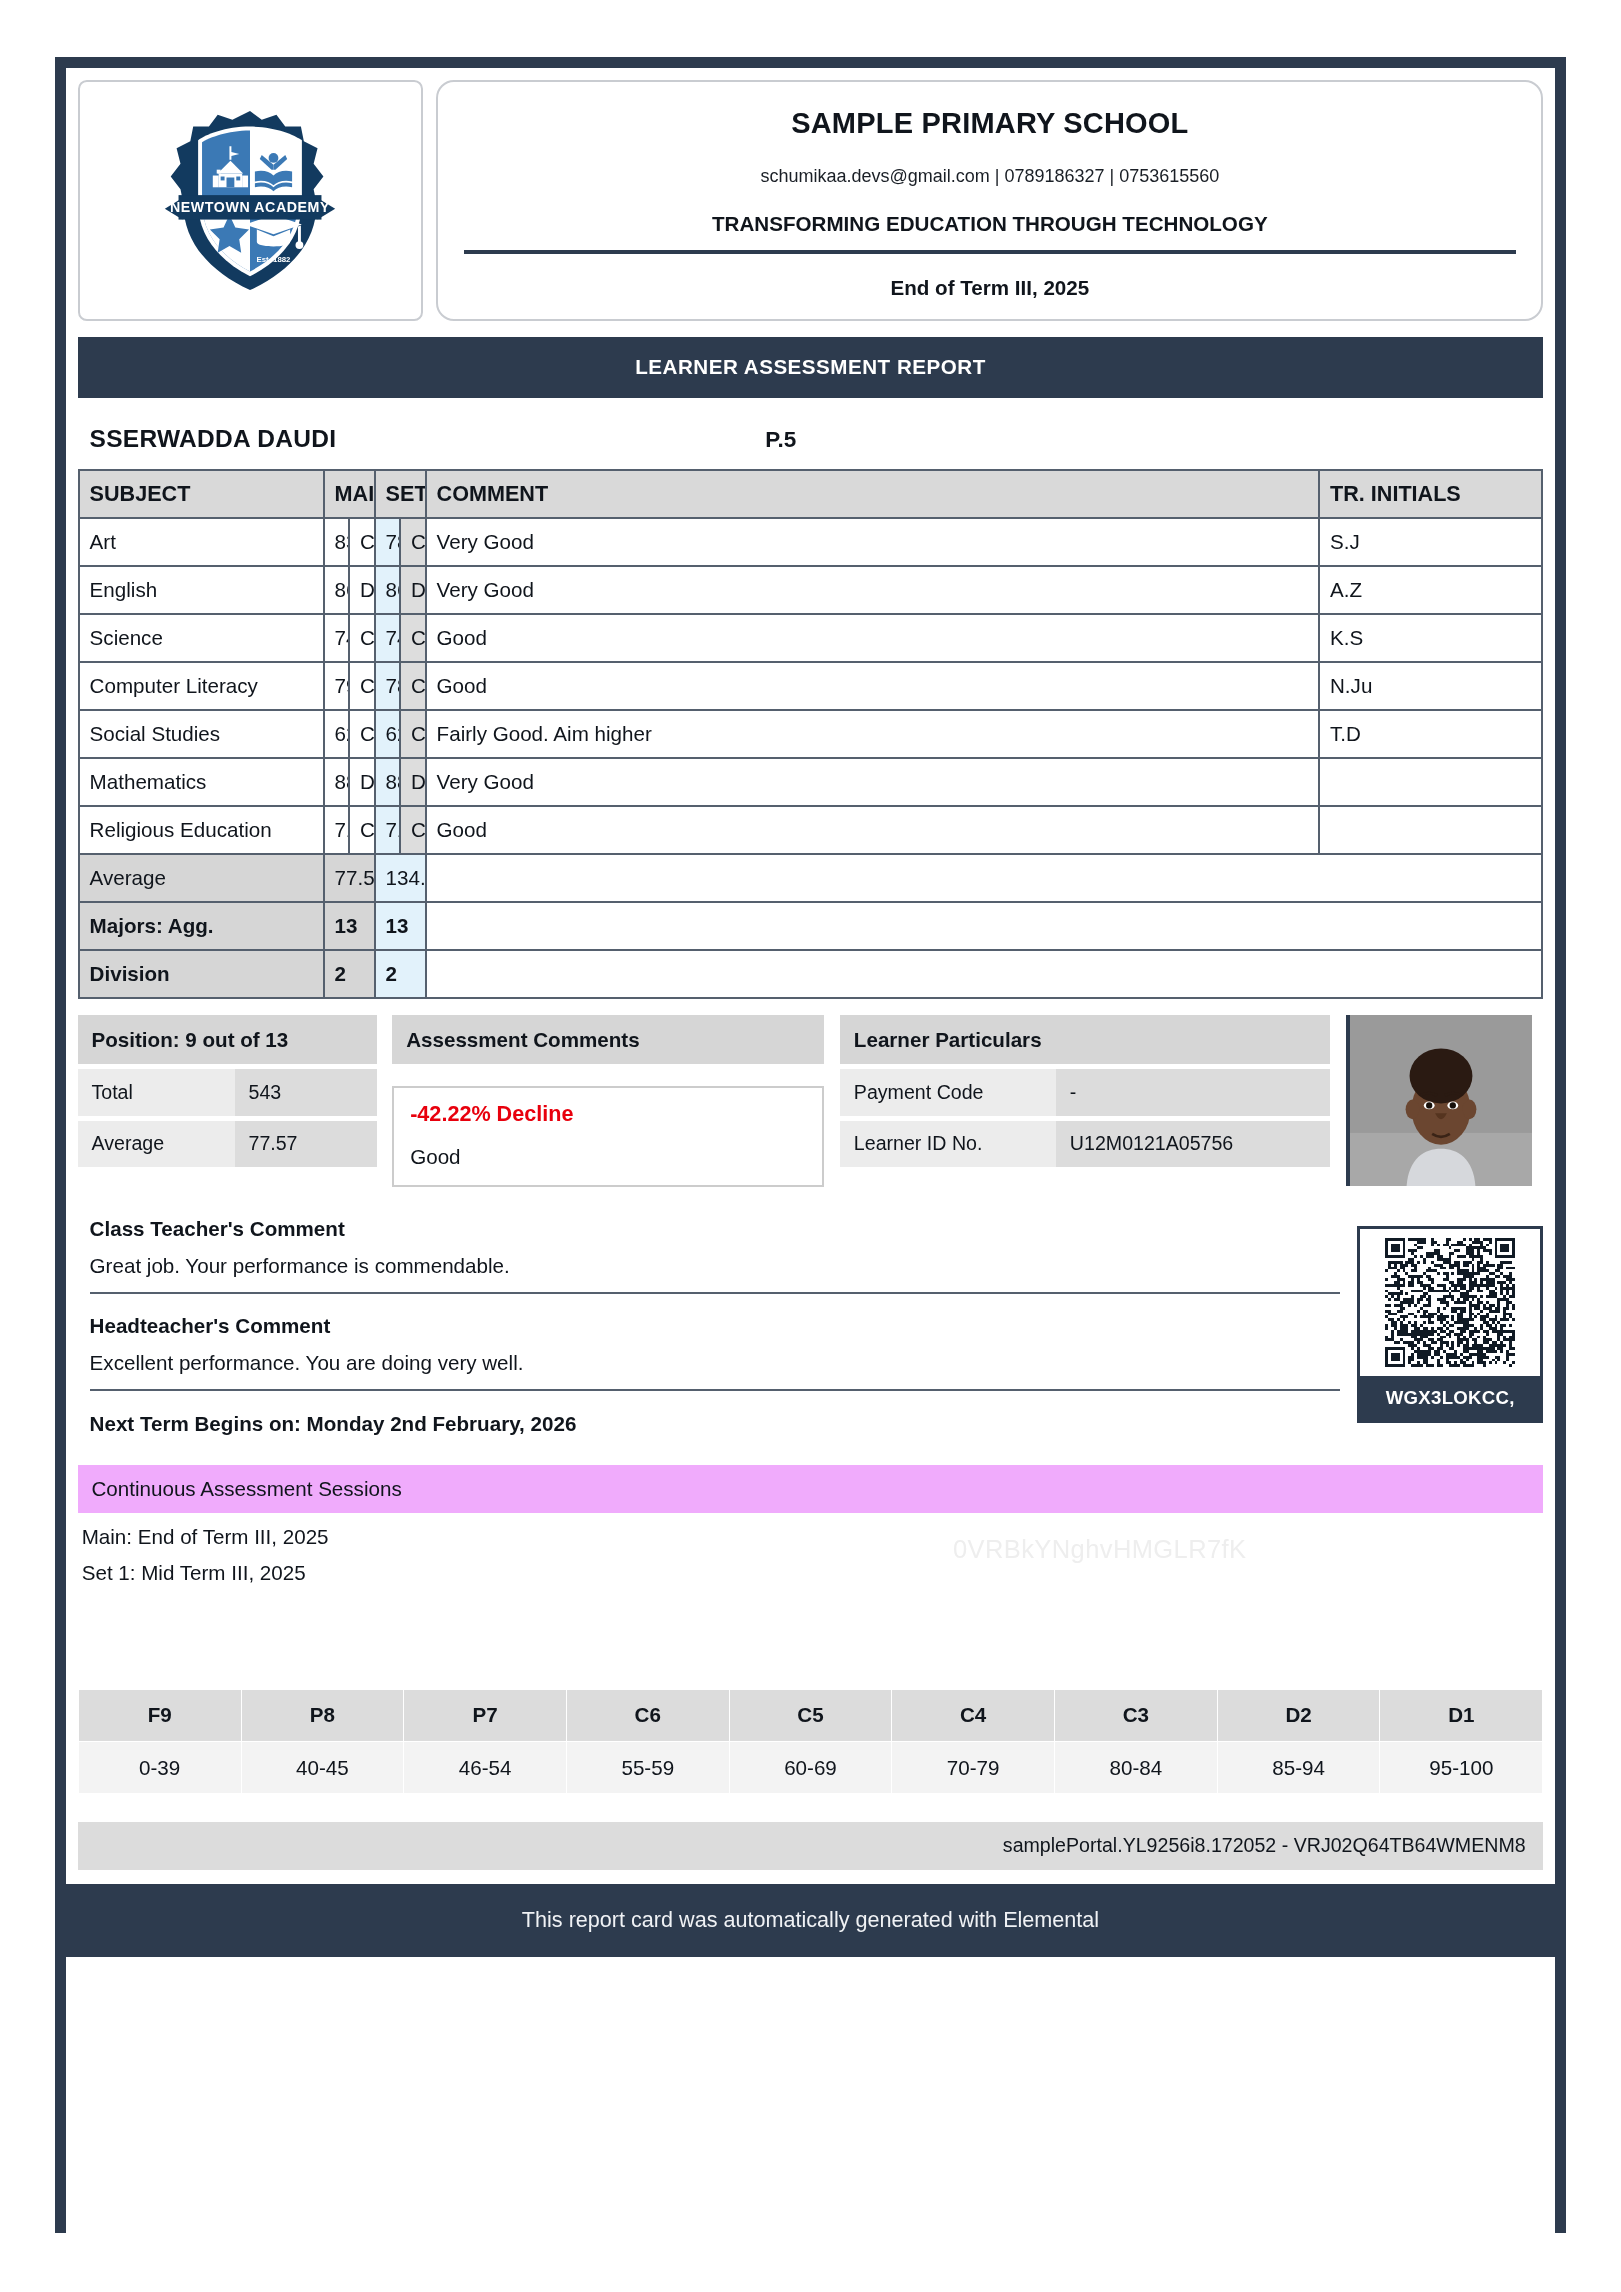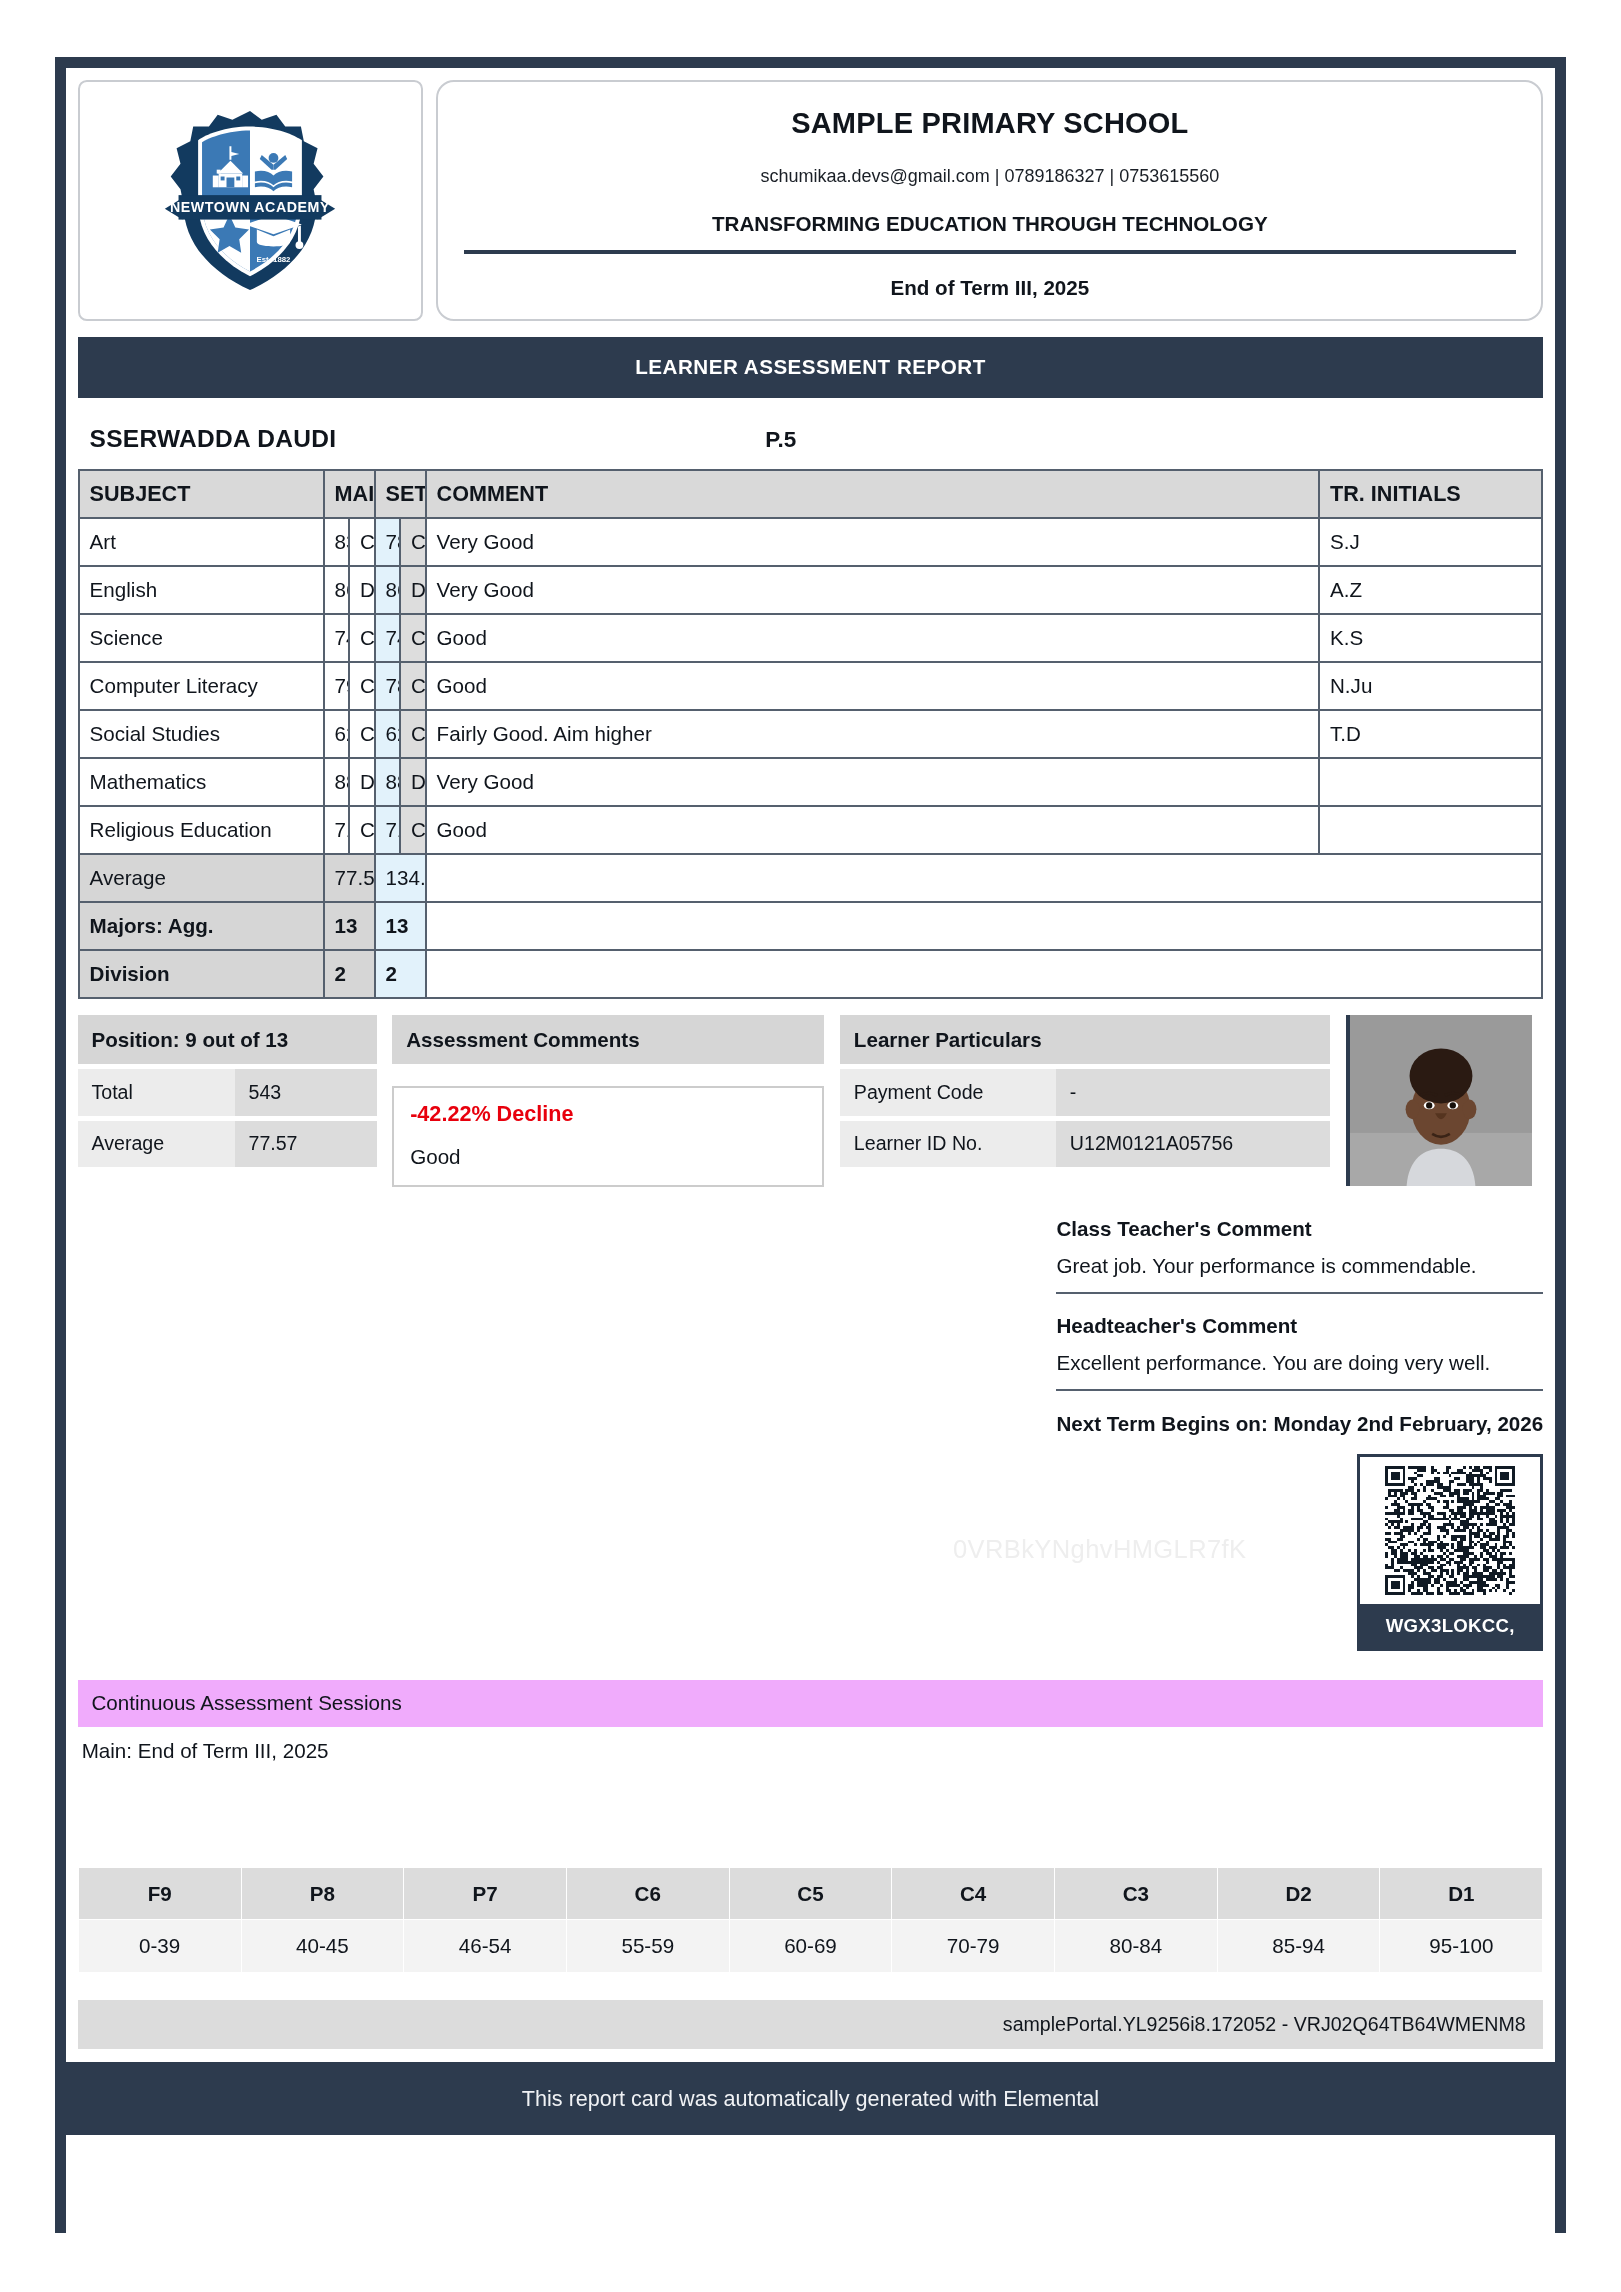--- a/index.html
+++ b/index.html
@@ -201,22 +201,21 @@
     overflow: hidden;
     position: relative;
     background: #8d8d8d;
   }
   .photo-svg { display:block; width:100%; height:100%; }
   
   .remarks-strip {
     display: flex;
     padding: 25.5px 11.8px 0 11.8px;
     gap: 17.6px;
-    align-items: flex-end;
-    flex-direction: column;
+    align-items: center;
   }
   .remarks-col { flex: 1; padding-left: 11.8px; }
   .remark-title {
     font-size: 20.6px;
     font-weight: bold;
     color: #10151c;
     padding: 3.9px 0 13.7px 0;
   }
   .remark-text {
     font-size: 20.6px;
@@ -548,20 +547,21 @@
               <path d="M0 0h1v1h-1zM1 0h1v1h-1zM2 0h1v1h-1zM3 0h1v1h-1zM4 0h1v1h-1zM5 0h1v1h-1zM6 0h1v1h-1zM8 0h1v1h-1zM9 0h1v1h-1zM10 0h1v1h-1zM11 0h1v1h-1zM12 0h1v1h-1zM13 0h1v1h-1zM16 0h1v1h-1zM21 0h1v1h-1zM22 0h1v1h-1zM27 0h1v1h-1zM29 0h1v1h-1zM31 0h1v1h-1zM32 0h1v1h-1zM34 0h1v1h-1zM35 0h1v1h-1zM36 0h1v1h-1zM38 0h1v1h-1zM39 0h1v1h-1zM40 0h1v1h-1zM41 0h1v1h-1zM42 0h1v1h-1zM43 0h1v1h-1zM44 0h1v1h-1zM0 1h1v1h-1zM6 1h1v1h-1zM11 1h1v1h-1zM12 1h1v1h-1zM13 1h1v1h-1zM16 1h1v1h-1zM17 1h1v1h-1zM21 1h1v1h-1zM25 1h1v1h-1zM26 1h1v1h-1zM30 1h1v1h-1zM31 1h1v1h-1zM32 1h1v1h-1zM33 1h1v1h-1zM36 1h1v1h-1zM38 1h1v1h-1zM44 1h1v1h-1zM0 2h1v1h-1zM2 2h1v1h-1zM3 2h1v1h-1zM4 2h1v1h-1zM6 2h1v1h-1zM10 2h1v1h-1zM16 2h1v1h-1zM18 2h1v1h-1zM20 2h1v1h-1zM21 2h1v1h-1zM23 2h1v1h-1zM24 2h1v1h-1zM25 2h1v1h-1zM26 2h1v1h-1zM27 2h1v1h-1zM29 2h1v1h-1zM33 2h1v1h-1zM35 2h1v1h-1zM38 2h1v1h-1zM40 2h1v1h-1zM41 2h1v1h-1zM42 2h1v1h-1zM44 2h1v1h-1zM0 3h1v1h-1zM2 3h1v1h-1zM3 3h1v1h-1zM4 3h1v1h-1zM6 3h1v1h-1zM11 3h1v1h-1zM12 3h1v1h-1zM22 3h1v1h-1zM28 3h1v1h-1zM29 3h1v1h-1zM30 3h1v1h-1zM31 3h1v1h-1zM32 3h1v1h-1zM33 3h1v1h-1zM34 3h1v1h-1zM38 3h1v1h-1zM40 3h1v1h-1zM41 3h1v1h-1zM42 3h1v1h-1zM44 3h1v1h-1zM0 4h1v1h-1zM2 4h1v1h-1zM3 4h1v1h-1zM4 4h1v1h-1zM6 4h1v1h-1zM8 4h1v1h-1zM9 4h1v1h-1zM10 4h1v1h-1zM17 4h1v1h-1zM18 4h1v1h-1zM24 4h1v1h-1zM25 4h1v1h-1zM28 4h1v1h-1zM29 4h1v1h-1zM30 4h1v1h-1zM32 4h1v1h-1zM34 4h1v1h-1zM35 4h1v1h-1zM36 4h1v1h-1zM38 4h1v1h-1zM40 4h1v1h-1zM41 4h1v1h-1zM42 4h1v1h-1zM44 4h1v1h-1zM0 5h1v1h-1zM6 5h1v1h-1zM9 5h1v1h-1zM14 5h1v1h-1zM15 5h1v1h-1zM16 5h1v1h-1zM17 5h1v1h-1zM18 5h1v1h-1zM22 5h1v1h-1zM23 5h1v1h-1zM28 5h1v1h-1zM29 5h1v1h-1zM30 5h1v1h-1zM32 5h1v1h-1zM36 5h1v1h-1zM38 5h1v1h-1zM44 5h1v1h-1zM0 6h1v1h-1zM1 6h1v1h-1zM2 6h1v1h-1zM3 6h1v1h-1zM4 6h1v1h-1zM5 6h1v1h-1zM6 6h1v1h-1zM10 6h1v1h-1zM12 6h1v1h-1zM14 6h1v1h-1zM15 6h1v1h-1zM16 6h1v1h-1zM18 6h1v1h-1zM19 6h1v1h-1zM22 6h1v1h-1zM25 6h1v1h-1zM26 6h1v1h-1zM27 6h1v1h-1zM29 6h1v1h-1zM30 6h1v1h-1zM31 6h1v1h-1zM32 6h1v1h-1zM33 6h1v1h-1zM38 6h1v1h-1zM39 6h1v1h-1zM40 6h1v1h-1zM41 6h1v1h-1zM42 6h1v1h-1zM43 6h1v1h-1zM44 6h1v1h-1zM8 7h1v1h-1zM9 7h1v1h-1zM13 7h1v1h-1zM18 7h1v1h-1zM19 7h1v1h-1zM20 7h1v1h-1zM21 7h1v1h-1zM22 7h1v1h-1zM30 7h1v1h-1zM33 7h1v1h-1zM1 8h1v1h-1zM2 8h1v1h-1zM3 8h1v1h-1zM4 8h1v1h-1zM5 8h1v1h-1zM7 8h1v1h-1zM8 8h1v1h-1zM9 8h1v1h-1zM11 8h1v1h-1zM13 8h1v1h-1zM16 8h1v1h-1zM20 8h1v1h-1zM21 8h1v1h-1zM22 8h1v1h-1zM24 8h1v1h-1zM25 8h1v1h-1zM27 8h1v1h-1zM28 8h1v1h-1zM29 8h1v1h-1zM32 8h1v1h-1zM33 8h1v1h-1zM35 8h1v1h-1zM40 8h1v1h-1zM41 8h1v1h-1zM42 8h1v1h-1zM43 8h1v1h-1zM1 9h1v1h-1zM3 9h1v1h-1zM5 9h1v1h-1zM6 9h1v1h-1zM7 9h1v1h-1zM9 9h1v1h-1zM10 9h1v1h-1zM17 9h1v1h-1zM18 9h1v1h-1zM19 9h1v1h-1zM22 9h1v1h-1zM23 9h1v1h-1zM24 9h1v1h-1zM25 9h1v1h-1zM27 9h1v1h-1zM28 9h1v1h-1zM30 9h1v1h-1zM32 9h1v1h-1zM34 9h1v1h-1zM35 9h1v1h-1zM36 9h1v1h-1zM37 9h1v1h-1zM39 9h1v1h-1zM40 9h1v1h-1zM1 10h1v1h-1zM2 10h1v1h-1zM3 10h1v1h-1zM5 10h1v1h-1zM6 10h1v1h-1zM10 10h1v1h-1zM15 10h1v1h-1zM19 10h1v1h-1zM20 10h1v1h-1zM22 10h1v1h-1zM23 10h1v1h-1zM25 10h1v1h-1zM30 10h1v1h-1zM32 10h1v1h-1zM33 10h1v1h-1zM34 10h1v1h-1zM39 10h1v1h-1zM40 10h1v1h-1zM42 10h1v1h-1zM43 10h1v1h-1zM44 10h1v1h-1zM0 11h1v1h-1zM4 11h1v1h-1zM6 11h1v1h-1zM9 11h1v1h-1zM10 11h1v1h-1zM14 11h1v1h-1zM15 11h1v1h-1zM16 11h1v1h-1zM17 11h1v1h-1zM25 11h1v1h-1zM26 11h1v1h-1zM27 11h1v1h-1zM28 11h1v1h-1zM30 11h1v1h-1zM32 11h1v1h-1zM33 11h1v1h-1zM34 11h1v1h-1zM35 11h1v1h-1zM38 11h1v1h-1zM39 11h1v1h-1zM3 12h1v1h-1zM7 12h1v1h-1zM13 12h1v1h-1zM18 12h1v1h-1zM20 12h1v1h-1zM21 12h1v1h-1zM23 12h1v1h-1zM25 12h1v1h-1zM26 12h1v1h-1zM27 12h1v1h-1zM28 12h1v1h-1zM29 12h1v1h-1zM30 12h1v1h-1zM31 12h1v1h-1zM32 12h1v1h-1zM36 12h1v1h-1zM37 12h1v1h-1zM40 12h1v1h-1zM43 12h1v1h-1zM2 13h1v1h-1zM3 13h1v1h-1zM4 13h1v1h-1zM8 13h1v1h-1zM9 13h1v1h-1zM10 13h1v1h-1zM11 13h1v1h-1zM12 13h1v1h-1zM14 13h1v1h-1zM15 13h1v1h-1zM21 13h1v1h-1zM27 13h1v1h-1zM28 13h1v1h-1zM29 13h1v1h-1zM30 13h1v1h-1zM35 13h1v1h-1zM38 13h1v1h-1zM39 13h1v1h-1zM41 13h1v1h-1zM42 13h1v1h-1zM43 13h1v1h-1zM0 14h1v1h-1zM4 14h1v1h-1zM5 14h1v1h-1zM6 14h1v1h-1zM9 14h1v1h-1zM11 14h1v1h-1zM15 14h1v1h-1zM16 14h1v1h-1zM20 14h1v1h-1zM21 14h1v1h-1zM25 14h1v1h-1zM26 14h1v1h-1zM27 14h1v1h-1zM29 14h1v1h-1zM31 14h1v1h-1zM33 14h1v1h-1zM34 14h1v1h-1zM35 14h1v1h-1zM36 14h1v1h-1zM37 14h1v1h-1zM42 14h1v1h-1zM43 14h1v1h-1zM44 14h1v1h-1zM3 15h1v1h-1zM4 15h1v1h-1zM6 15h1v1h-1zM8 15h1v1h-1zM9 15h1v1h-1zM11 15h1v1h-1zM12 15h1v1h-1zM16 15h1v1h-1zM22 15h1v1h-1zM23 15h1v1h-1zM25 15h1v1h-1zM26 15h1v1h-1zM29 15h1v1h-1zM30 15h1v1h-1zM31 15h1v1h-1zM33 15h1v1h-1zM35 15h1v1h-1zM36 15h1v1h-1zM37 15h1v1h-1zM39 15h1v1h-1zM40 15h1v1h-1zM41 15h1v1h-1zM43 15h1v1h-1zM0 16h1v1h-1zM1 16h1v1h-1zM2 16h1v1h-1zM3 16h1v1h-1zM4 16h1v1h-1zM5 16h1v1h-1zM6 16h1v1h-1zM8 16h1v1h-1zM9 16h1v1h-1zM12 16h1v1h-1zM13 16h1v1h-1zM14 16h1v1h-1zM15 16h1v1h-1zM18 16h1v1h-1zM19 16h1v1h-1zM20 16h1v1h-1zM23 16h1v1h-1zM24 16h1v1h-1zM25 16h1v1h-1zM26 16h1v1h-1zM27 16h1v1h-1zM29 16h1v1h-1zM30 16h1v1h-1zM31 16h1v1h-1zM32 16h1v1h-1zM33 16h1v1h-1zM34 16h1v1h-1zM35 16h1v1h-1zM36 16h1v1h-1zM37 16h1v1h-1zM40 16h1v1h-1zM42 16h1v1h-1zM44 16h1v1h-1zM4 17h1v1h-1zM13 17h1v1h-1zM15 17h1v1h-1zM16 17h1v1h-1zM20 17h1v1h-1zM22 17h1v1h-1zM24 17h1v1h-1zM26 17h1v1h-1zM27 17h1v1h-1zM29 17h1v1h-1zM30 17h1v1h-1zM32 17h1v1h-1zM35 17h1v1h-1zM38 17h1v1h-1zM40 17h1v1h-1zM41 17h1v1h-1zM42 17h1v1h-1zM43 17h1v1h-1zM44 17h1v1h-1zM0 18h1v1h-1zM5 18h1v1h-1zM9 18h1v1h-1zM10 18h1v1h-1zM11 18h1v1h-1zM12 18h1v1h-1zM15 18h1v1h-1zM16 18h1v1h-1zM17 18h1v1h-1zM18 18h1v1h-1zM19 18h1v1h-1zM20 18h1v1h-1zM21 18h1v1h-1zM23 18h1v1h-1zM24 18h1v1h-1zM25 18h1v1h-1zM28 18h1v1h-1zM29 18h1v1h-1zM32 18h1v1h-1zM33 18h1v1h-1zM36 18h1v1h-1zM37 18h1v1h-1zM40 18h1v1h-1zM42 18h1v1h-1zM44 18h1v1h-1zM1 19h1v1h-1zM2 19h1v1h-1zM3 19h1v1h-1zM4 19h1v1h-1zM5 19h1v1h-1zM7 19h1v1h-1zM13 19h1v1h-1zM14 19h1v1h-1zM22 19h1v1h-1zM26 19h1v1h-1zM27 19h1v1h-1zM28 19h1v1h-1zM36 19h1v1h-1zM37 19h1v1h-1zM38 19h1v1h-1zM40 19h1v1h-1zM42 19h1v1h-1zM44 19h1v1h-1zM0 20h1v1h-1zM2 20h1v1h-1zM4 20h1v1h-1zM9 20h1v1h-1zM12 20h1v1h-1zM13 20h1v1h-1zM15 20h1v1h-1zM20 20h1v1h-1zM21 20h1v1h-1zM22 20h1v1h-1zM23 20h1v1h-1zM26 20h1v1h-1zM27 20h1v1h-1zM28 20h1v1h-1zM29 20h1v1h-1zM30 20h1v1h-1zM31 20h1v1h-1zM33 20h1v1h-1zM35 20h1v1h-1zM36 20h1v1h-1zM37 20h1v1h-1zM38 20h1v1h-1zM41 20h1v1h-1zM43 20h1v1h-1zM44 20h1v1h-1zM1 21h1v1h-1zM3 21h1v1h-1zM4 21h1v1h-1zM6 21h1v1h-1zM7 21h1v1h-1zM8 21h1v1h-1zM9 21h1v1h-1zM11 21h1v1h-1zM12 21h1v1h-1zM14 21h1v1h-1zM15 21h1v1h-1zM18 21h1v1h-1zM19 21h1v1h-1zM20 21h1v1h-1zM23 21h1v1h-1zM25 21h1v1h-1zM27 21h1v1h-1zM28 21h1v1h-1zM30 21h1v1h-1zM32 21h1v1h-1zM39 21h1v1h-1zM40 21h1v1h-1zM41 21h1v1h-1zM42 21h1v1h-1zM5 22h1v1h-1zM6 22h1v1h-1zM7 22h1v1h-1zM8 22h1v1h-1zM9 22h1v1h-1zM11 22h1v1h-1zM15 22h1v1h-1zM19 22h1v1h-1zM20 22h1v1h-1zM21 22h1v1h-1zM24 22h1v1h-1zM25 22h1v1h-1zM26 22h1v1h-1zM27 22h1v1h-1zM29 22h1v1h-1zM32 22h1v1h-1zM33 22h1v1h-1zM35 22h1v1h-1zM39 22h1v1h-1zM42 22h1v1h-1zM43 22h1v1h-1zM0 23h1v1h-1zM1 23h1v1h-1zM3 23h1v1h-1zM4 23h1v1h-1zM5 23h1v1h-1zM8 23h1v1h-1zM10 23h1v1h-1zM13 23h1v1h-1zM14 23h1v1h-1zM15 23h1v1h-1zM21 23h1v1h-1zM29 23h1v1h-1zM30 23h1v1h-1zM31 23h1v1h-1zM32 23h1v1h-1zM34 23h1v1h-1zM36 23h1v1h-1zM37 23h1v1h-1zM39 23h1v1h-1zM42 23h1v1h-1zM44 23h1v1h-1zM5 24h1v1h-1zM6 24h1v1h-1zM12 24h1v1h-1zM18 24h1v1h-1zM20 24h1v1h-1zM23 24h1v1h-1zM24 24h1v1h-1zM25 24h1v1h-1zM26 24h1v1h-1zM27 24h1v1h-1zM29 24h1v1h-1zM31 24h1v1h-1zM32 24h1v1h-1zM34 24h1v1h-1zM35 24h1v1h-1zM36 24h1v1h-1zM38 24h1v1h-1zM39 24h1v1h-1zM41 24h1v1h-1zM42 24h1v1h-1zM44 24h1v1h-1zM0 25h1v1h-1zM1 25h1v1h-1zM4 25h1v1h-1zM5 25h1v1h-1zM11 25h1v1h-1zM13 25h1v1h-1zM14 25h1v1h-1zM18 25h1v1h-1zM23 25h1v1h-1zM24 25h1v1h-1zM26 25h1v1h-1zM27 25h1v1h-1zM29 25h1v1h-1zM33 25h1v1h-1zM36 25h1v1h-1zM37 25h1v1h-1zM38 25h1v1h-1zM39 25h1v1h-1zM41 25h1v1h-1zM1 26h1v1h-1zM2 26h1v1h-1zM3 26h1v1h-1zM8 26h1v1h-1zM9 26h1v1h-1zM13 26h1v1h-1zM15 26h1v1h-1zM16 26h1v1h-1zM17 26h1v1h-1zM19 26h1v1h-1zM25 26h1v1h-1zM26 26h1v1h-1zM29 26h1v1h-1zM30 26h1v1h-1zM32 26h1v1h-1zM35 26h1v1h-1zM41 26h1v1h-1zM42 26h1v1h-1zM43 26h1v1h-1zM0 27h1v1h-1zM5 27h1v1h-1zM6 27h1v1h-1zM7 27h1v1h-1zM10 27h1v1h-1zM12 27h1v1h-1zM13 27h1v1h-1zM14 27h1v1h-1zM15 27h1v1h-1zM16 27h1v1h-1zM18 27h1v1h-1zM19 27h1v1h-1zM20 27h1v1h-1zM21 27h1v1h-1zM23 27h1v1h-1zM25 27h1v1h-1zM26 27h1v1h-1zM29 27h1v1h-1zM31 27h1v1h-1zM33 27h1v1h-1zM34 27h1v1h-1zM35 27h1v1h-1zM38 27h1v1h-1zM41 27h1v1h-1zM43 27h1v1h-1zM1 28h1v1h-1zM2 28h1v1h-1zM4 28h1v1h-1zM6 28h1v1h-1zM15 28h1v1h-1zM18 28h1v1h-1zM19 28h1v1h-1zM20 28h1v1h-1zM23 28h1v1h-1zM25 28h1v1h-1zM26 28h1v1h-1zM27 28h1v1h-1zM28 28h1v1h-1zM29 28h1v1h-1zM30 28h1v1h-1zM33 28h1v1h-1zM34 28h1v1h-1zM36 28h1v1h-1zM37 28h1v1h-1zM38 28h1v1h-1zM40 28h1v1h-1zM41 28h1v1h-1zM42 28h1v1h-1zM44 28h1v1h-1zM2 29h1v1h-1zM3 29h1v1h-1zM5 29h1v1h-1zM8 29h1v1h-1zM10 29h1v1h-1zM13 29h1v1h-1zM15 29h1v1h-1zM16 29h1v1h-1zM19 29h1v1h-1zM21 29h1v1h-1zM24 29h1v1h-1zM25 29h1v1h-1zM26 29h1v1h-1zM27 29h1v1h-1zM28 29h1v1h-1zM34 29h1v1h-1zM35 29h1v1h-1zM37 29h1v1h-1zM39 29h1v1h-1zM0 30h1v1h-1zM2 30h1v1h-1zM3 30h1v1h-1zM5 30h1v1h-1zM6 30h1v1h-1zM7 30h1v1h-1zM9 30h1v1h-1zM10 30h1v1h-1zM12 30h1v1h-1zM20 30h1v1h-1zM22 30h1v1h-1zM23 30h1v1h-1zM27 30h1v1h-1zM28 30h1v1h-1zM29 30h1v1h-1zM30 30h1v1h-1zM33 30h1v1h-1zM35 30h1v1h-1zM36 30h1v1h-1zM38 30h1v1h-1zM40 30h1v1h-1zM41 30h1v1h-1zM43 30h1v1h-1zM0 31h1v1h-1zM3 31h1v1h-1zM5 31h1v1h-1zM6 31h1v1h-1zM7 31h1v1h-1zM10 31h1v1h-1zM11 31h1v1h-1zM13 31h1v1h-1zM14 31h1v1h-1zM16 31h1v1h-1zM18 31h1v1h-1zM19 31h1v1h-1zM21 31h1v1h-1zM25 31h1v1h-1zM26 31h1v1h-1zM27 31h1v1h-1zM28 31h1v1h-1zM31 31h1v1h-1zM33 31h1v1h-1zM36 31h1v1h-1zM37 31h1v1h-1zM38 31h1v1h-1zM40 31h1v1h-1zM2 32h1v1h-1zM4 32h1v1h-1zM5 32h1v1h-1zM6 32h1v1h-1zM7 32h1v1h-1zM9 32h1v1h-1zM10 32h1v1h-1zM11 32h1v1h-1zM12 32h1v1h-1zM13 32h1v1h-1zM14 32h1v1h-1zM15 32h1v1h-1zM16 32h1v1h-1zM17 32h1v1h-1zM19 32h1v1h-1zM20 32h1v1h-1zM22 32h1v1h-1zM23 32h1v1h-1zM26 32h1v1h-1zM27 32h1v1h-1zM29 32h1v1h-1zM30 32h1v1h-1zM31 32h1v1h-1zM32 32h1v1h-1zM34 32h1v1h-1zM35 32h1v1h-1zM37 32h1v1h-1zM38 32h1v1h-1zM39 32h1v1h-1zM40 32h1v1h-1zM41 32h1v1h-1zM42 32h1v1h-1zM43 32h1v1h-1zM44 32h1v1h-1zM2 33h1v1h-1zM4 33h1v1h-1zM5 33h1v1h-1zM6 33h1v1h-1zM7 33h1v1h-1zM8 33h1v1h-1zM9 33h1v1h-1zM10 33h1v1h-1zM11 33h1v1h-1zM12 33h1v1h-1zM13 33h1v1h-1zM14 33h1v1h-1zM15 33h1v1h-1zM16 33h1v1h-1zM18 33h1v1h-1zM21 33h1v1h-1zM22 33h1v1h-1zM24 33h1v1h-1zM25 33h1v1h-1zM26 33h1v1h-1zM29 33h1v1h-1zM30 33h1v1h-1zM35 33h1v1h-1zM39 33h1v1h-1zM40 33h1v1h-1zM44 33h1v1h-1zM0 34h1v1h-1zM2 34h1v1h-1zM9 34h1v1h-1zM10 34h1v1h-1zM12 34h1v1h-1zM13 34h1v1h-1zM14 34h1v1h-1zM19 34h1v1h-1zM20 34h1v1h-1zM22 34h1v1h-1zM25 34h1v1h-1zM27 34h1v1h-1zM29 34h1v1h-1zM32 34h1v1h-1zM34 34h1v1h-1zM39 34h1v1h-1zM41 34h1v1h-1zM43 34h1v1h-1zM44 34h1v1h-1zM0 35h1v1h-1zM1 35h1v1h-1zM2 35h1v1h-1zM5 35h1v1h-1zM10 35h1v1h-1zM11 35h1v1h-1zM12 35h1v1h-1zM15 35h1v1h-1zM16 35h1v1h-1zM18 35h1v1h-1zM19 35h1v1h-1zM25 35h1v1h-1zM26 35h1v1h-1zM27 35h1v1h-1zM28 35h1v1h-1zM30 35h1v1h-1zM31 35h1v1h-1zM34 35h1v1h-1zM35 35h1v1h-1zM36 35h1v1h-1zM39 35h1v1h-1zM41 35h1v1h-1zM42 35h1v1h-1zM43 35h1v1h-1zM44 35h1v1h-1zM3 36h1v1h-1zM4 36h1v1h-1zM6 36h1v1h-1zM7 36h1v1h-1zM8 36h1v1h-1zM9 36h1v1h-1zM11 36h1v1h-1zM13 36h1v1h-1zM16 36h1v1h-1zM17 36h1v1h-1zM19 36h1v1h-1zM20 36h1v1h-1zM21 36h1v1h-1zM23 36h1v1h-1zM25 36h1v1h-1zM26 36h1v1h-1zM28 36h1v1h-1zM31 36h1v1h-1zM34 36h1v1h-1zM35 36h1v1h-1zM37 36h1v1h-1zM38 36h1v1h-1zM40 36h1v1h-1zM43 36h1v1h-1zM8 37h1v1h-1zM9 37h1v1h-1zM10 37h1v1h-1zM13 37h1v1h-1zM14 37h1v1h-1zM15 37h1v1h-1zM19 37h1v1h-1zM21 37h1v1h-1zM23 37h1v1h-1zM25 37h1v1h-1zM27 37h1v1h-1zM28 37h1v1h-1zM30 37h1v1h-1zM31 37h1v1h-1zM32 37h1v1h-1zM33 37h1v1h-1zM36 37h1v1h-1zM37 37h1v1h-1zM38 37h1v1h-1zM39 37h1v1h-1zM40 37h1v1h-1zM41 37h1v1h-1zM43 37h1v1h-1zM0 38h1v1h-1zM1 38h1v1h-1zM2 38h1v1h-1zM3 38h1v1h-1zM4 38h1v1h-1zM5 38h1v1h-1zM6 38h1v1h-1zM9 38h1v1h-1zM11 38h1v1h-1zM15 38h1v1h-1zM16 38h1v1h-1zM18 38h1v1h-1zM19 38h1v1h-1zM22 38h1v1h-1zM23 38h1v1h-1zM27 38h1v1h-1zM28 38h1v1h-1zM29 38h1v1h-1zM30 38h1v1h-1zM31 38h1v1h-1zM32 38h1v1h-1zM33 38h1v1h-1zM34 38h1v1h-1zM35 38h1v1h-1zM36 38h1v1h-1zM37 38h1v1h-1zM39 38h1v1h-1zM40 38h1v1h-1zM43 38h1v1h-1zM44 38h1v1h-1zM0 39h1v1h-1zM6 39h1v1h-1zM10 39h1v1h-1zM11 39h1v1h-1zM12 39h1v1h-1zM13 39h1v1h-1zM14 39h1v1h-1zM15 39h1v1h-1zM17 39h1v1h-1zM18 39h1v1h-1zM20 39h1v1h-1zM24 39h1v1h-1zM27 39h1v1h-1zM28 39h1v1h-1zM32 39h1v1h-1zM33 39h1v1h-1zM35 39h1v1h-1zM36 39h1v1h-1zM37 39h1v1h-1zM38 39h1v1h-1zM40 39h1v1h-1zM42 39h1v1h-1zM0 40h1v1h-1zM2 40h1v1h-1zM3 40h1v1h-1zM4 40h1v1h-1zM6 40h1v1h-1zM9 40h1v1h-1zM11 40h1v1h-1zM12 40h1v1h-1zM13 40h1v1h-1zM14 40h1v1h-1zM15 40h1v1h-1zM17 40h1v1h-1zM18 40h1v1h-1zM21 40h1v1h-1zM22 40h1v1h-1zM23 40h1v1h-1zM24 40h1v1h-1zM26 40h1v1h-1zM29 40h1v1h-1zM30 40h1v1h-1zM31 40h1v1h-1zM32 40h1v1h-1zM33 40h1v1h-1zM34 40h1v1h-1zM42 40h1v1h-1zM43 40h1v1h-1zM44 40h1v1h-1zM0 41h1v1h-1zM2 41h1v1h-1zM3 41h1v1h-1zM4 41h1v1h-1zM6 41h1v1h-1zM8 41h1v1h-1zM9 41h1v1h-1zM11 41h1v1h-1zM12 41h1v1h-1zM13 41h1v1h-1zM14 41h1v1h-1zM16 41h1v1h-1zM19 41h1v1h-1zM21 41h1v1h-1zM22 41h1v1h-1zM23 41h1v1h-1zM24 41h1v1h-1zM25 41h1v1h-1zM27 41h1v1h-1zM28 41h1v1h-1zM29 41h1v1h-1zM32 41h1v1h-1zM33 41h1v1h-1zM34 41h1v1h-1zM35 41h1v1h-1zM38 41h1v1h-1zM39 41h1v1h-1zM42 41h1v1h-1zM0 42h1v1h-1zM2 42h1v1h-1zM3 42h1v1h-1zM4 42h1v1h-1zM6 42h1v1h-1zM8 42h1v1h-1zM9 42h1v1h-1zM13 42h1v1h-1zM14 42h1v1h-1zM18 42h1v1h-1zM21 42h1v1h-1zM26 42h1v1h-1zM28 42h1v1h-1zM32 42h1v1h-1zM33 42h1v1h-1zM37 42h1v1h-1zM39 42h1v1h-1zM42 42h1v1h-1zM0 43h1v1h-1zM6 43h1v1h-1zM8 43h1v1h-1zM11 43h1v1h-1zM13 43h1v1h-1zM14 43h1v1h-1zM18 43h1v1h-1zM21 43h1v1h-1zM22 43h1v1h-1zM24 43h1v1h-1zM26 43h1v1h-1zM27 43h1v1h-1zM30 43h1v1h-1zM32 43h1v1h-1zM33 43h1v1h-1zM34 43h1v1h-1zM36 43h1v1h-1zM38 43h1v1h-1zM41 43h1v1h-1zM44 43h1v1h-1zM0 44h1v1h-1zM1 44h1v1h-1zM2 44h1v1h-1zM3 44h1v1h-1zM4 44h1v1h-1zM5 44h1v1h-1zM6 44h1v1h-1zM9 44h1v1h-1zM10 44h1v1h-1zM11 44h1v1h-1zM12 44h1v1h-1zM14 44h1v1h-1zM15 44h1v1h-1zM16 44h1v1h-1zM18 44h1v1h-1zM19 44h1v1h-1zM22 44h1v1h-1zM23 44h1v1h-1zM24 44h1v1h-1zM25 44h1v1h-1zM27 44h1v1h-1zM28 44h1v1h-1zM29 44h1v1h-1zM30 44h1v1h-1zM34 44h1v1h-1zM43 44h1v1h-1z" fill="#101a24"></path>
             </g>
       </svg>
       <div class="qr-label">WGX3LOKCC,</div>
     </div>
   </div>
 
   <div class="sessions">
     <div class="sessions-head">Continuous Assessment Sessions</div>
     <div class="session-line">Main: End of Term III, 2025</div>
+    <div class="session-line">Set 1: Mid Term III, 2025</div>
   </div>
 
   <div class="scale-wrap">
     <table class="scale">
       <thead>
             <tr id="scale-head">
               <th>F9</th>
               <th>P8</th>
               <th>P7</th>
               <th>C6</th>

